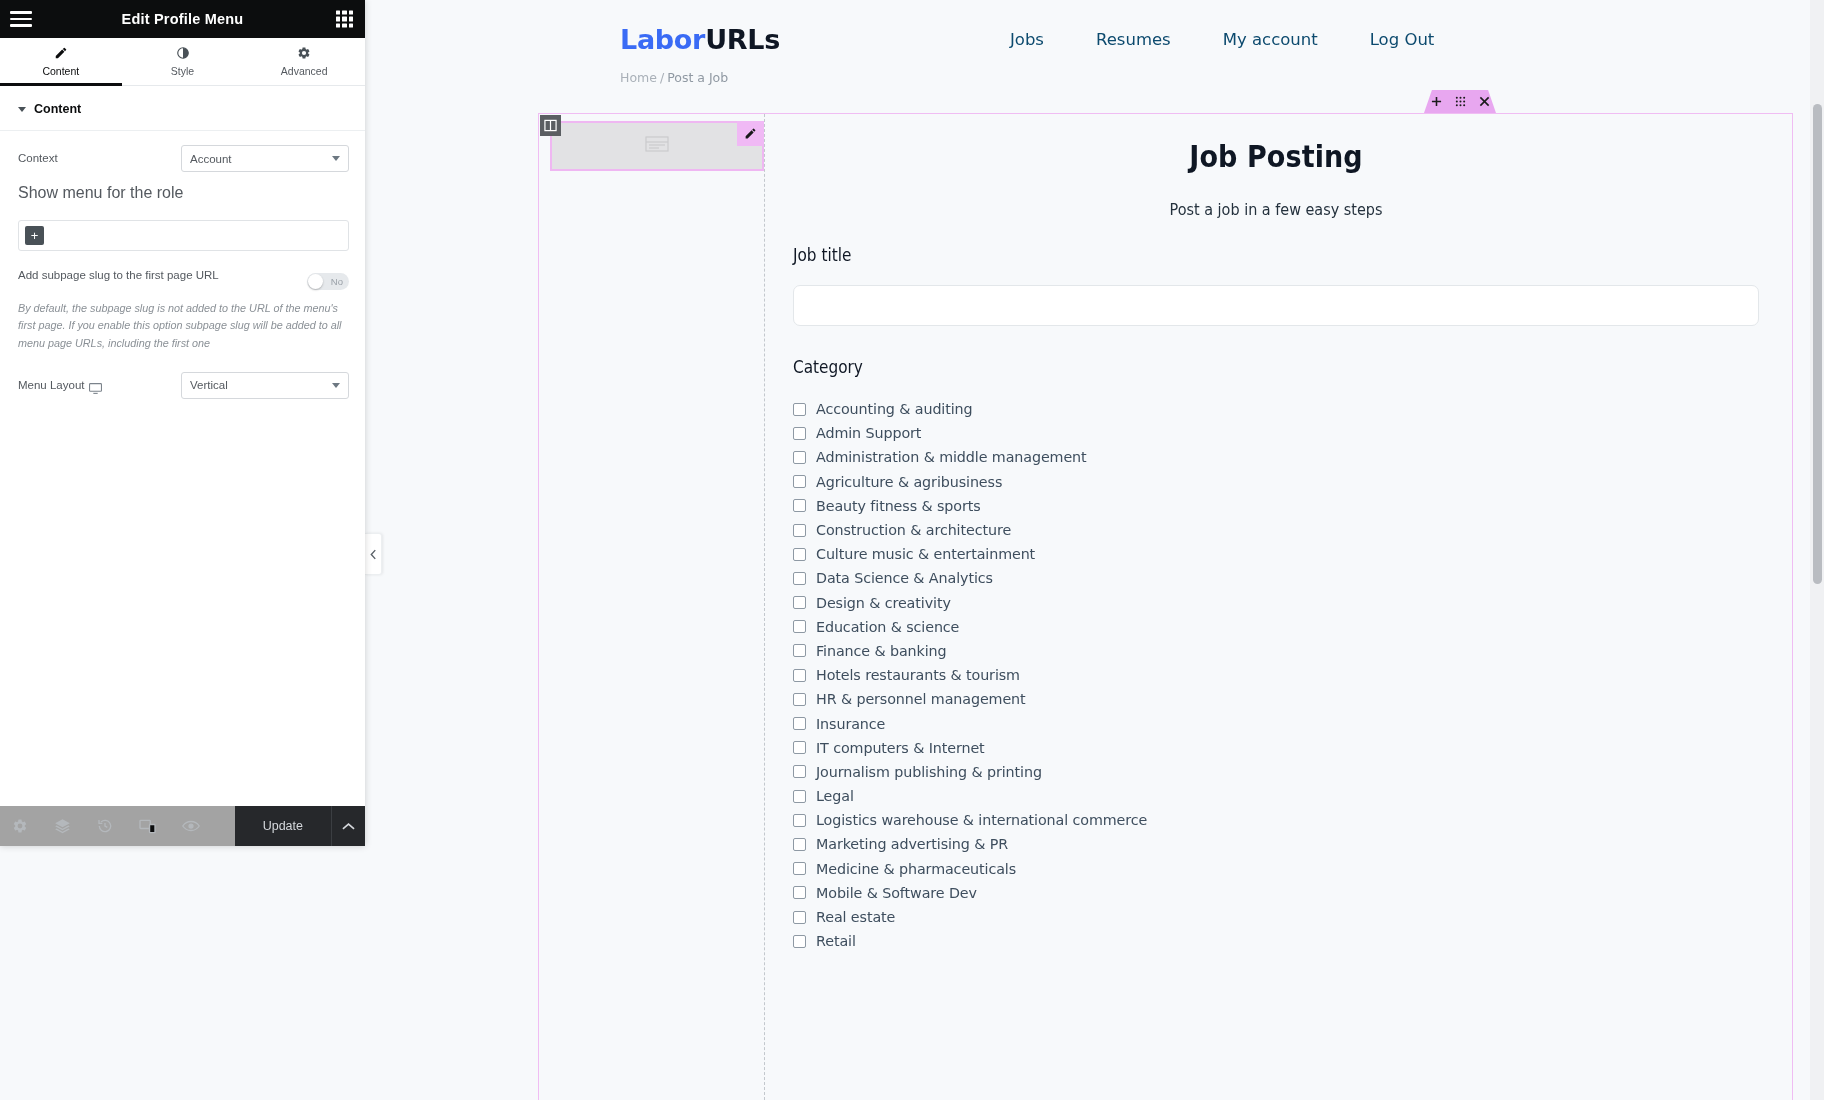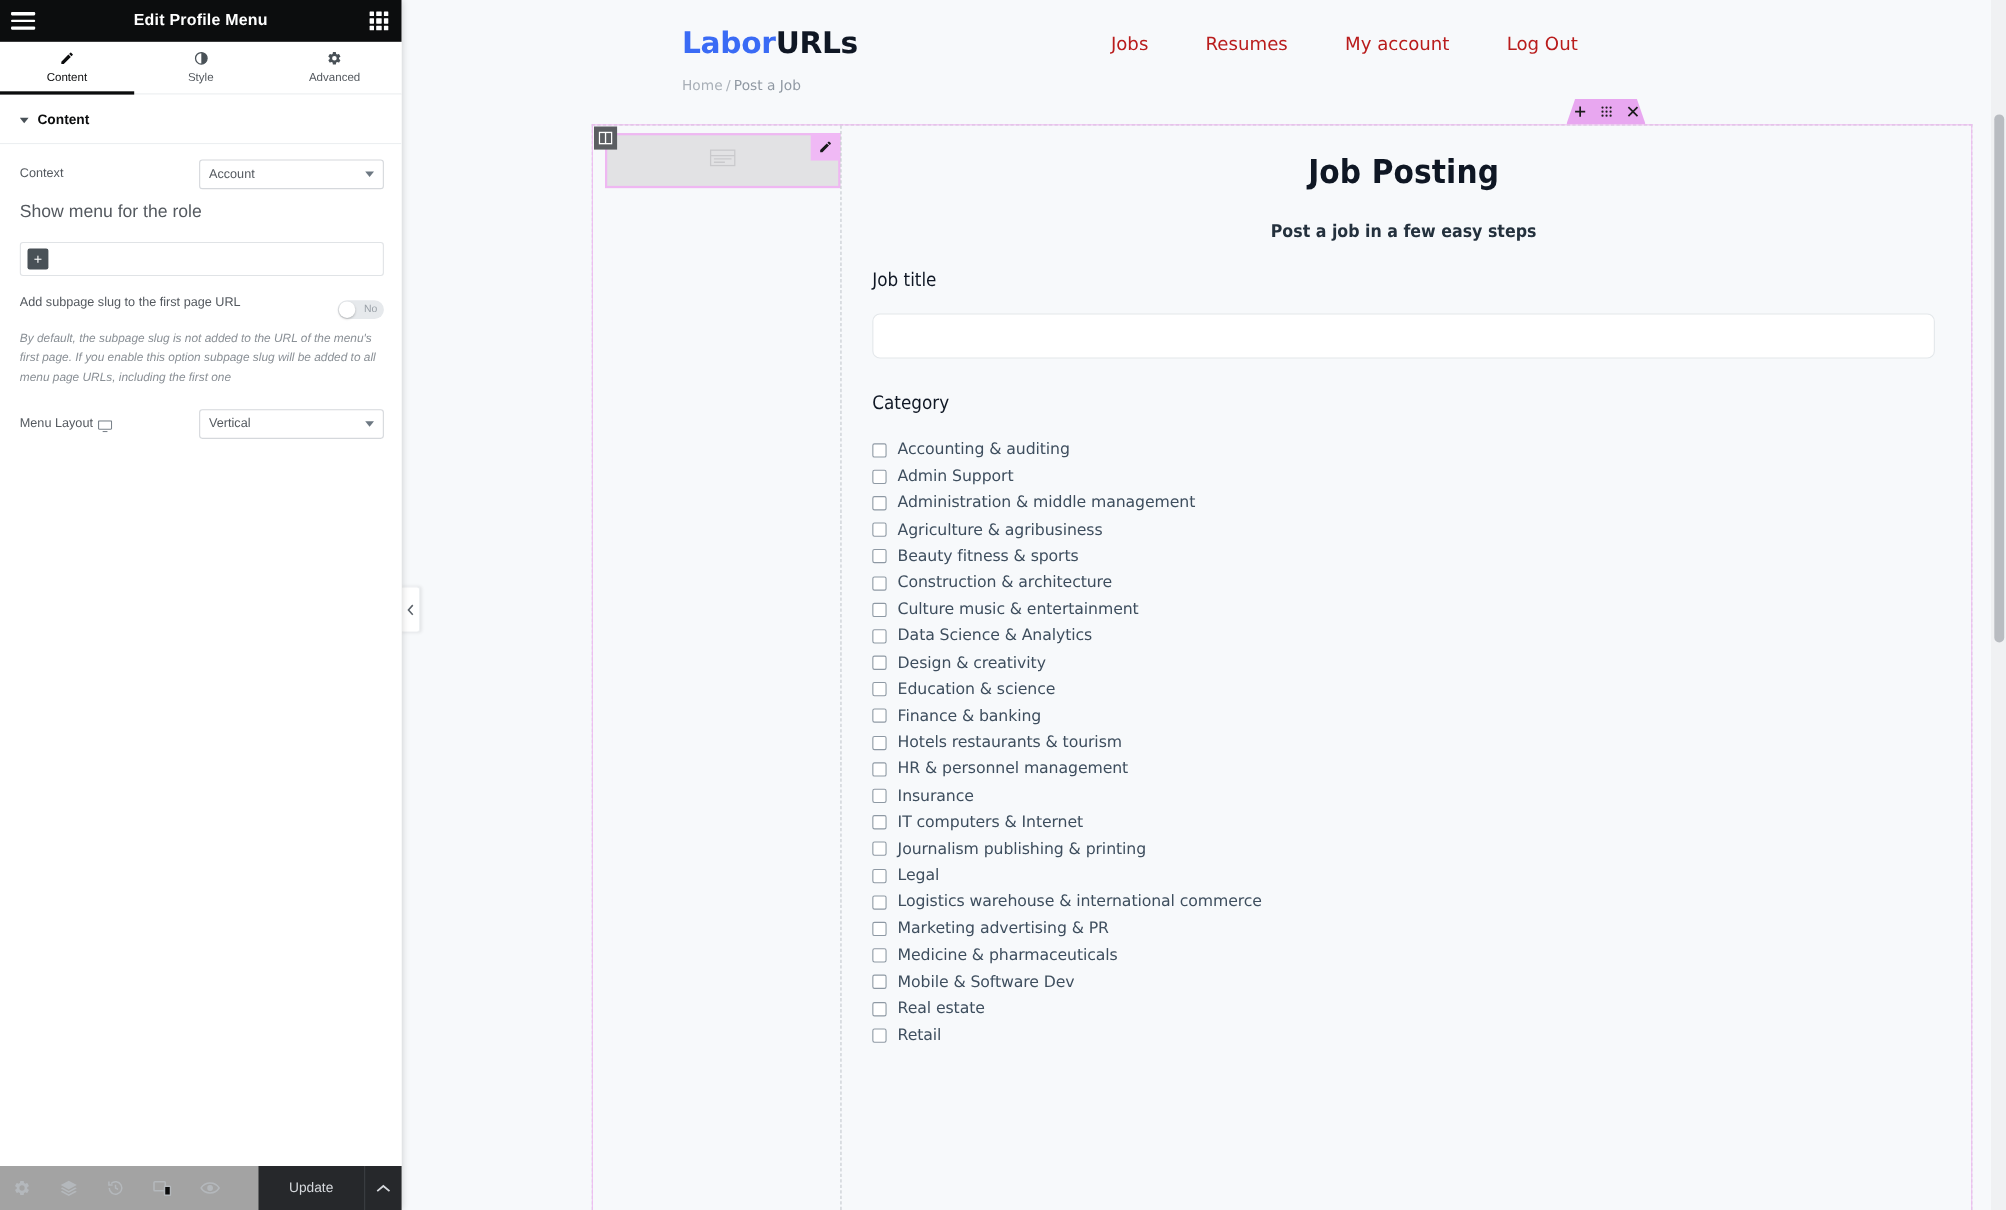--- a/index.html
+++ b/index.html
@@ -6,21 +6,21 @@
   html, body {
     width: 1824px; height: 1100px;
     overflow: hidden;
     font-family: "Liberation Sans", sans-serif;
     background: #f7f9fb;
   }
 
   
   #panel {
     position: absolute; left: 0; top: 0;
-    width: 365px; height: 1100px;
+    width: 365px; height: 846px;
     background: #ffffff;
     display: flex; flex-direction: column;
     z-index: 40;
     box-shadow: 0 0 7px rgba(0,0,0,.18);
   }
   .panel-header {
     height: 38px; background: #0c0d0e; color: #fff;
     display: flex; align-items: center; position: relative; flex: 0 0 38px;
   }
   .panel-header .ttl {
@@ -135,21 +135,21 @@
   }
   .logo {
     margin-left: 255px; font-family: "DejaVu Sans", sans-serif;
     font-size: 27px; font-weight: bold; letter-spacing: -.3px;
   }
   .logo .b1 { color: #3a6bf5; }
   .logo .b2 { color: #0f1724; }
   .nav { display: flex; gap: 52px; margin-left: 230px; }
   .nav a {
     font-family: "DejaVu Sans", sans-serif;
-    font-size: 16.5px; color: #b91c1c; text-decoration: none; cursor: pointer;
+    font-size: 16.5px; color: #0c4a6e; text-decoration: none; cursor: pointer;
   }
   .breadcrumb {
     margin-left: 255px; font-family: "DejaVu Sans", sans-serif;
     font-size: 12.5px; color: #a9b0b8; margin-top: -8px;
   }
   .breadcrumb a { color: #a9b0b8; text-decoration: none; cursor: pointer; }
   .breadcrumb .sep { margin: 0 3px; }
   .breadcrumb .cur { color: #9099a3; }
 
   
@@ -199,21 +199,21 @@
     padding: 0 0 0 0;
   }
   .cont-inner { padding: 25px 33px 0 28px; }
   h1.page-title {
     font-family: "DejaVu Sans Condensed", "DejaVu Sans", sans-serif;
     font-size: 30px; font-weight: bold; color: #0f1724;
     text-align: center; margin-bottom: 26px; letter-spacing: .1px;
   }
   p.page-sub {
     font-family: "DejaVu Sans Condensed", "DejaVu Sans", sans-serif;
-    font-size: 16px; color: #24313d; text-align: center; margin-bottom: 26px; font-weight: bold;
+    font-size: 16px; color: #24313d; text-align: center; margin-bottom: 26px;
   }
   h2.field-label {
     font-family: "DejaVu Sans Condensed", "DejaVu Sans", sans-serif;
     font-size: 17px; font-weight: normal; color: #0f1724; margin-bottom: 20px;
   }
   .text-input {
     display: block; width: 100%; height: 41px;
     border: 1px solid #e3e7ea; border-radius: 7px; background: #fff;
     outline: none; padding: 0 14px; font-size: 14px;
     font-family: "Liberation Sans", sans-serif; color: #24313d;

